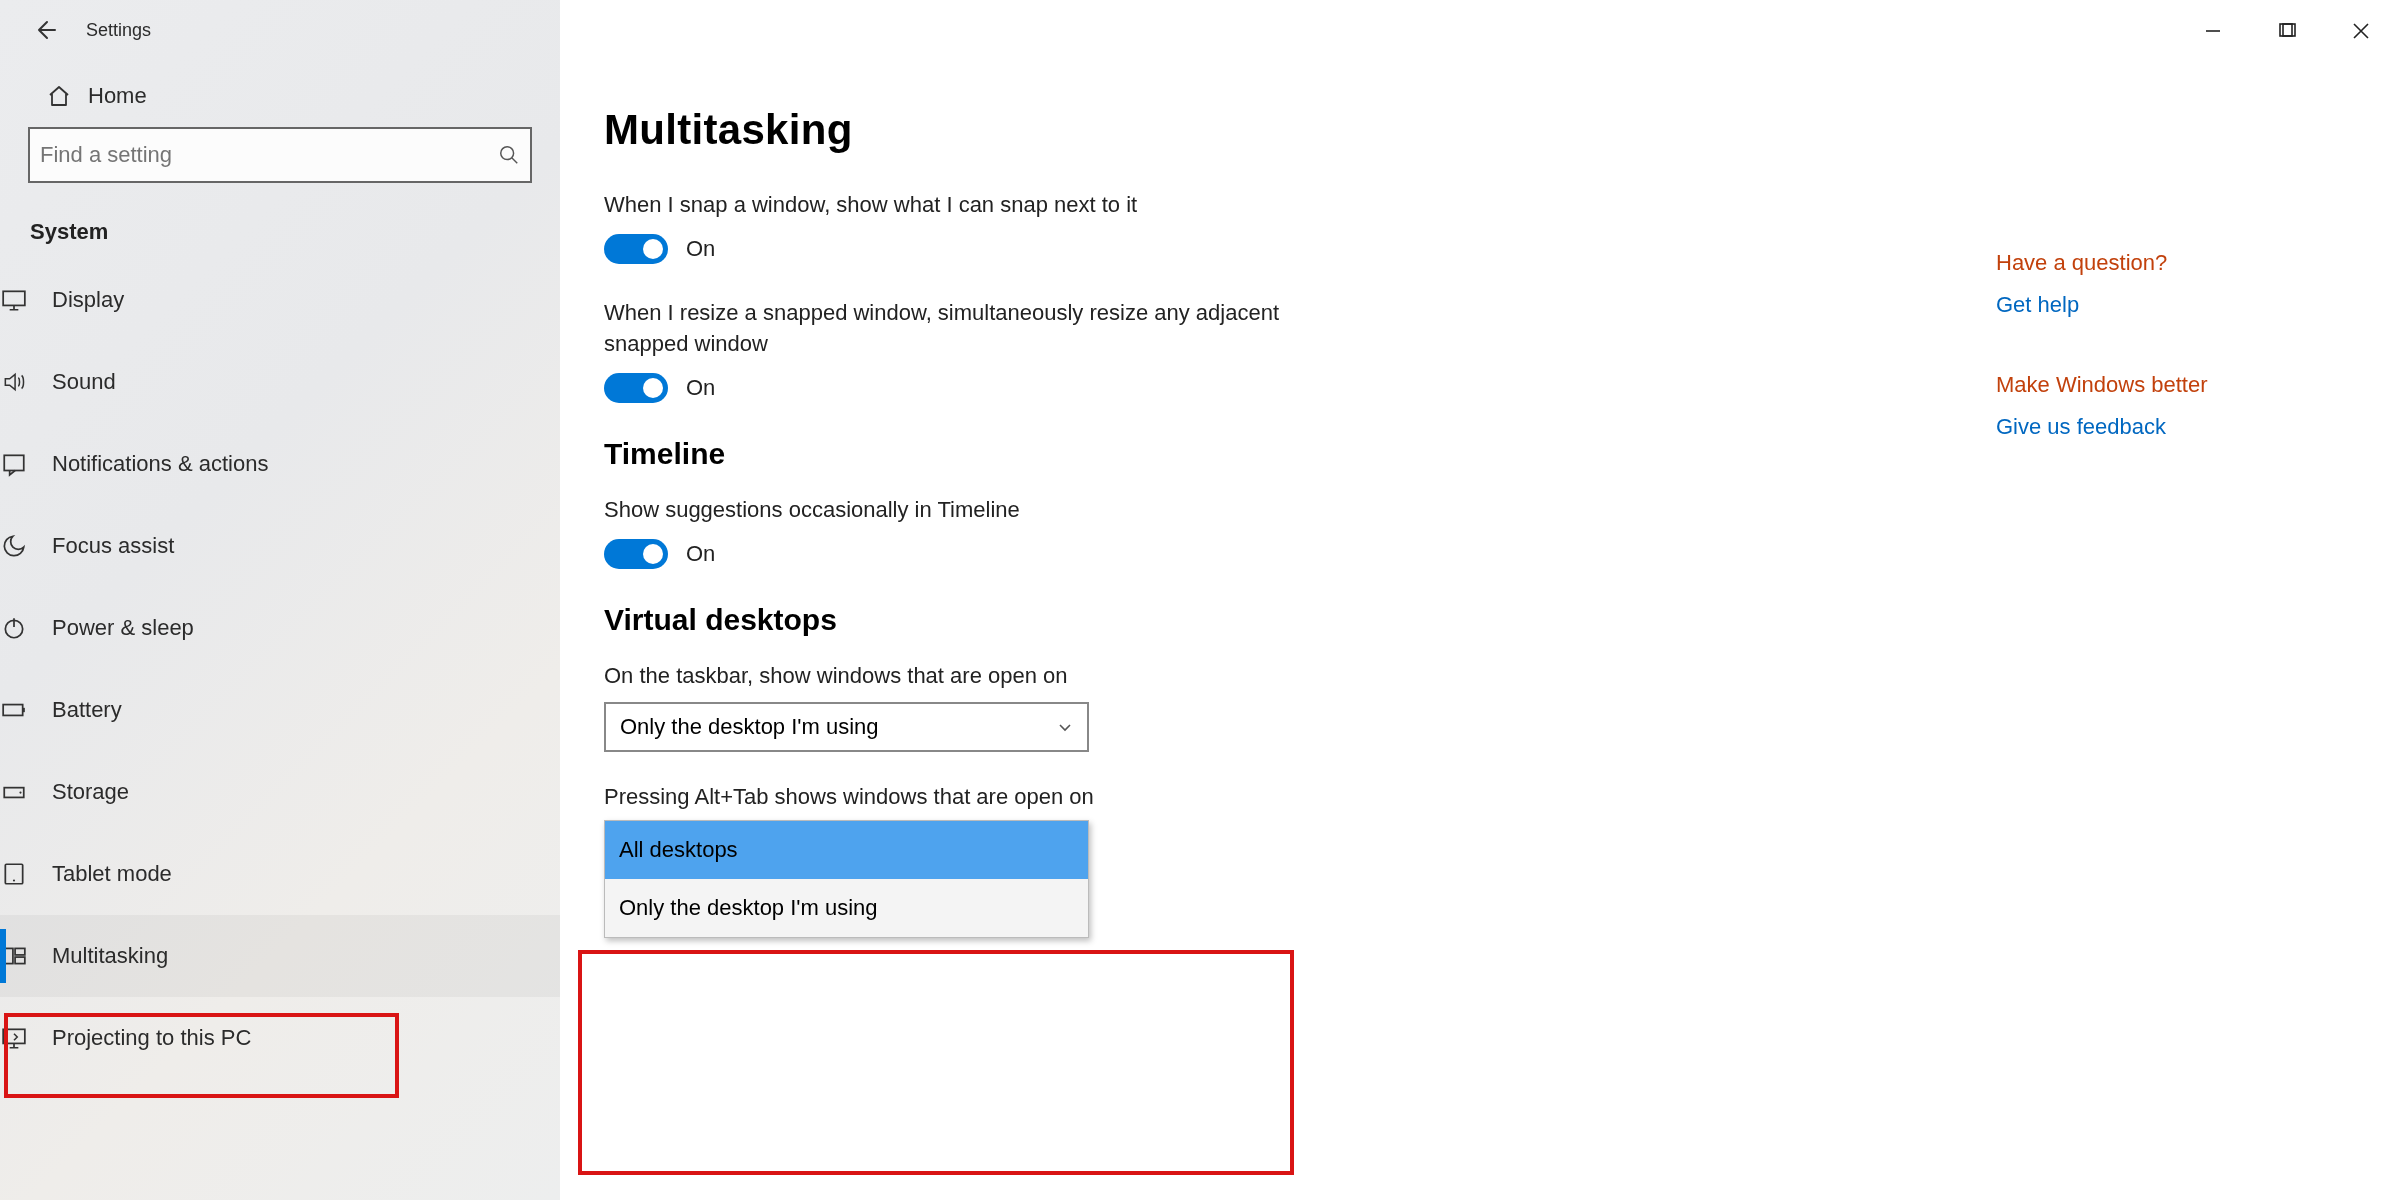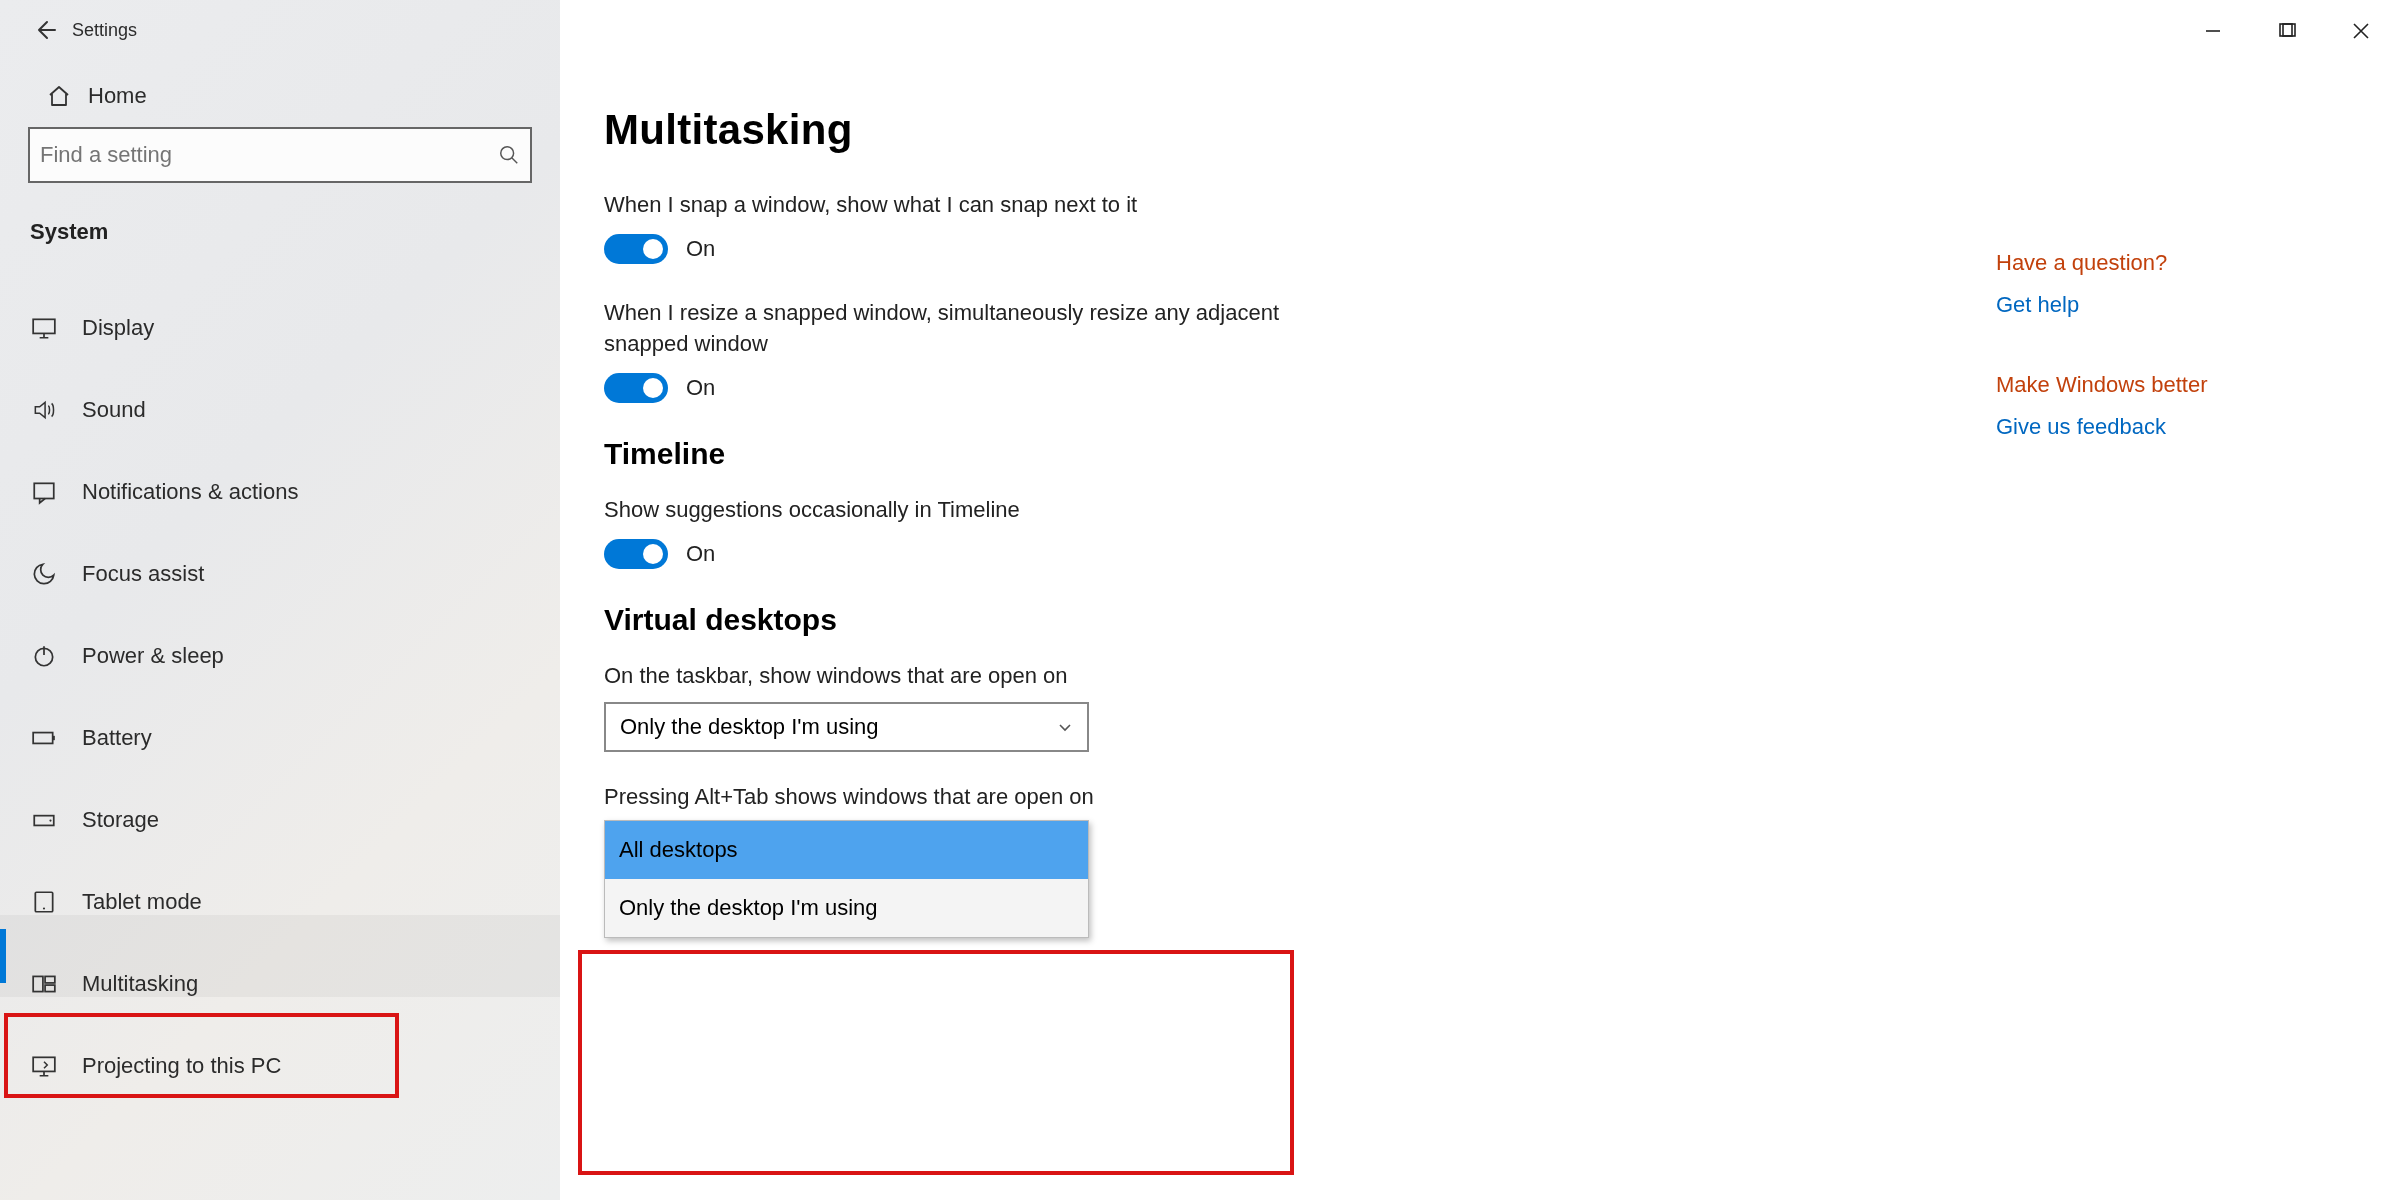--- a/index.html
+++ b/index.html
@@ -1,27 +1,27 @@
 <!DOCTYPE html>
 <html><head>
 <meta charset="utf-8">
 <style>
   * { box-sizing: border-box; margin: 0; padding: 0; font-family: "Segoe UI", Arial, sans-serif; }
   body { width: 2400px; height: 1200px; background: #fff; display: flex; overflow: hidden; }
   .sidebar { width: 560px; height: 100%; background: linear-gradient(135deg,#ebecee 0%,#e8e9eb 40%,#efedea 70%,#edeeee 100%); padding: 0; }
   .titlebar { display:flex; align-items:center; padding: 15px 18px 20px 30px; }
   .back-btn { width:30px; height:30px; display:flex; align-items:center; justify-content:center; cursor:pointer;}
-  .app-title { margin-left:12px; font-size:18px; color:#2b2b2b; }
+  .app-title { margin-left:26px; font-size:18px; color:#2b2b2b; }
   .home-row { display:flex; align-items:center; padding: 18px 47px; gap:17px; cursor:pointer;}
   .home-row span.label { font-size:22px; color:#2b2b2b; }
   .search-wrap { margin: 0 28px 20px 28px; }
   .search { width:100%; height:56px; border:2px solid #666; background:#fcfcfc; display:flex; align-items:center; justify-content:space-between; padding:0 10px; }
   .search input { border:none; outline:none; background:transparent; font-size:22px; font-style: normal; width:100%; color:#555;}
   .cat-title { font-size:22px; font-weight:600; color:#222; padding: 16px 30px 14px 30px;}
-  .nav-item { display:flex; align-items:flex-end; height:82px; padding-left:30px; gap:24px; cursor:pointer; position:relative;}
+  .nav-item { display:flex; align-items:center; height:82px; gap:24px; cursor:pointer; position:relative;}
   .nav-item .icon { width:28px; text-align:center; display:flex; align-items:center; justify-content:center;}
   .nav-item .label { font-size:22px; color:#2b2b2b; }
   .nav-item.active::before { content:""; position:absolute; left:0; top:14px; bottom:14px; width:6px; background:#0078d7;}
   .nav-item.active { background: rgba(0,0,0,0.04);}
   .red-box-side { position:absolute; border:4px solid #d91414; pointer-events:none;}
   .main { flex:1; position:relative; padding: 0 0 0 44px; }
   .window-controls { position:absolute; top:16px; right:22px; display:flex; gap:40px;}
   .wc { width:34px; height:30px; display:flex; align-items:center; justify-content:center; cursor:pointer;}
   h1.page-title { font-size:42px; font-weight:600; color:#000; margin-top:106px; margin-bottom:36px; letter-spacing: .3px;}
   .setting-desc { font-size:22px; color:#222; margin-bottom:14px; max-width:700px; line-height:1.38;}

